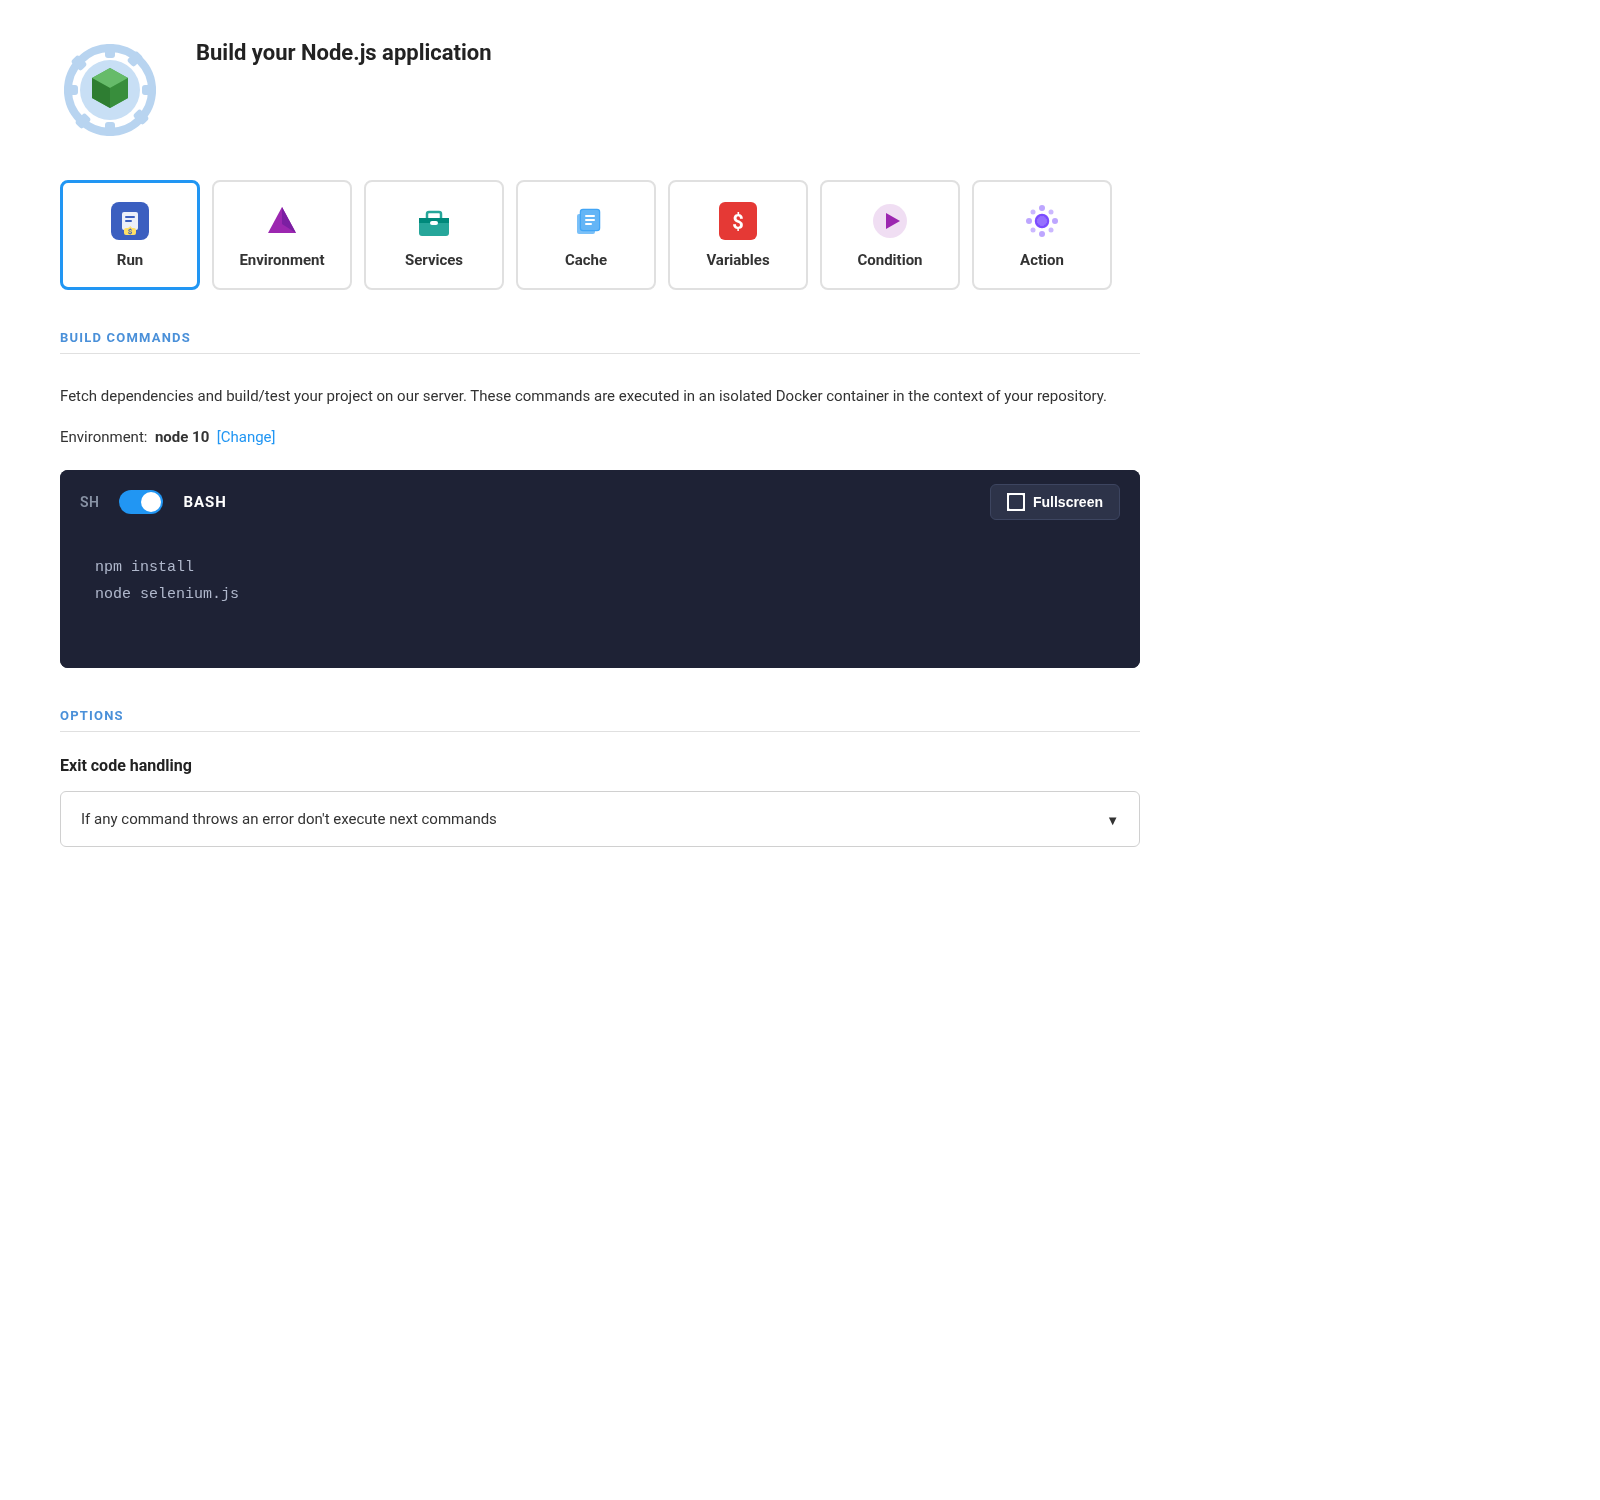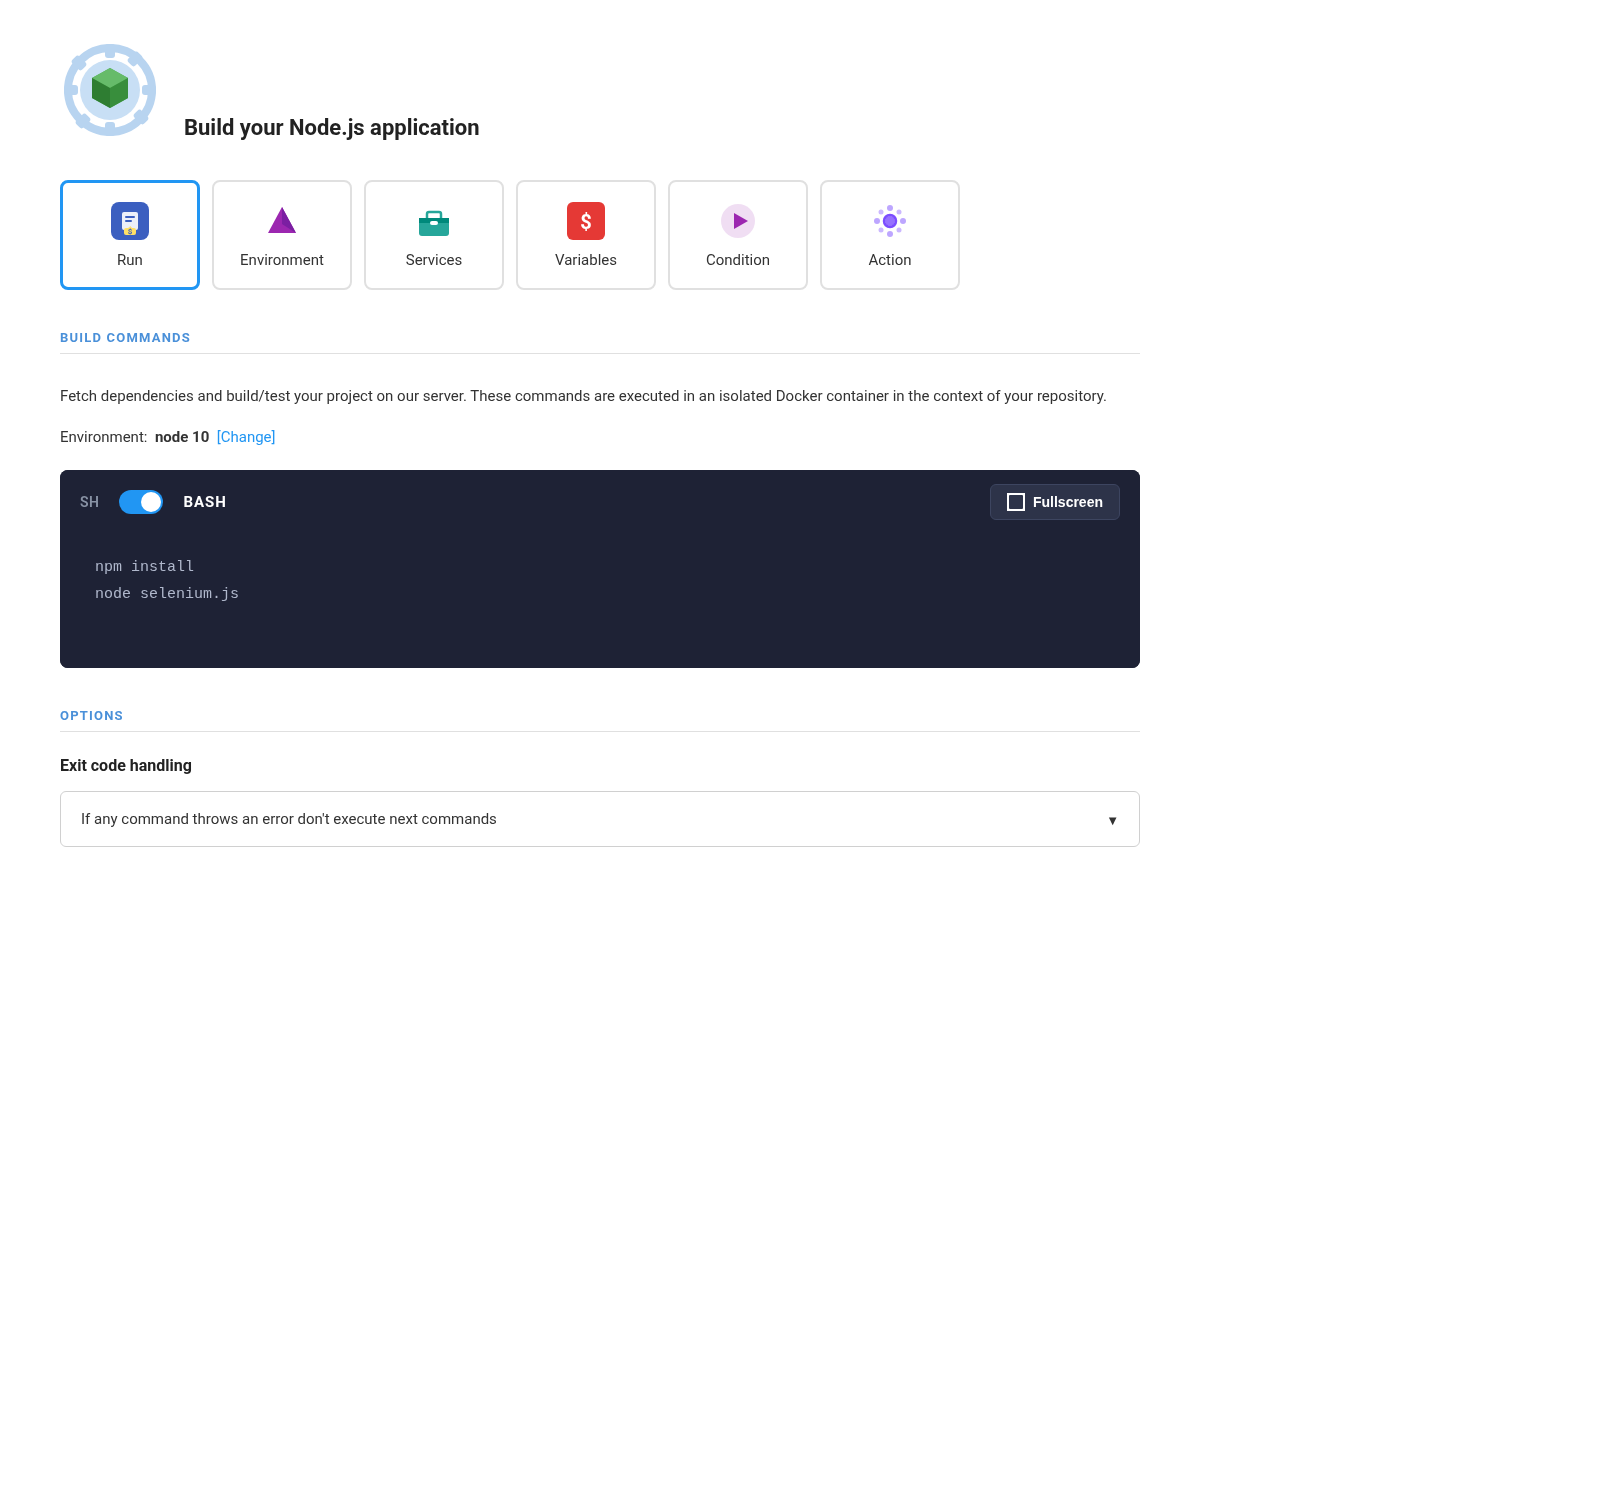--- a/index.html
+++ b/index.html
@@ -7,22 +7,22 @@
       font-family: -apple-system, BlinkMacSystemFont, 'Segoe UI', Roboto, sans-serif;
       background: #fff;
       color: #222;
       padding: 40px 60px;
       max-width: 1200px;
     }
 
     
     .header {
       display: flex;
-      align-items: flex-end;
-      gap: 24px;
+      align-items: flex-start;
+      gap: 36px;
       margin-bottom: 40px;
     }
     .logo-gear {
       width: 100px;
       height: 100px;
       position: relative;
     }
     .header-title {
       font-size: 22px;
       font-weight: 700;
@@ -48,21 +48,21 @@
       background: #fff;
       gap: 10px;
       transition: border-color 0.2s;
     }
     .tab.active {
       border: 3px solid #2196f3;
       border-radius: 8px;
     }
     .tab-label {
       font-size: 15px;
-      font-weight: 400;
+      font-weight: 700;
       color: #333;
     }
     .tab-icon {
       width: 40px;
       height: 40px;
       display: flex;
       align-items: center;
       justify-content: center;
       font-size: 28px;
     }
@@ -271,20 +271,34 @@
 
         <rect x="4" y="16" width="30" height="18" rx="3" fill="#26a69a"></rect>
         <rect x="12" y="10" width="14" height="8" rx="2" fill="none" stroke="#26a69a" stroke-width="2.5"></rect>
         <rect x="4" y="16" width="30" height="5" rx="0" fill="#00897b"></rect>
         <rect x="15" y="19" width="8" height="4" rx="2" fill="#fff"></rect>
       </svg>
     </div>
     <span class="tab-label">Services</span>
   </div>
 
+  <div class="tab">
+    <div class="tab-icon">
+      <svg width="38" height="38" viewBox="0 0 38 38">
+
+        <rect x="10" y="12" width="18" height="20" rx="2" fill="#42a5f5" opacity="0.7"></rect>
+        <rect x="14" y="8" width="18" height="20" rx="2" fill="none" stroke="#42a5f5" stroke-width="2.5"></rect>
+        <rect x="14" y="8" width="18" height="20" rx="2" fill="#64b5f6"></rect>
+        <line x1="19" y1="14" x2="27" y2="14" stroke="#fff" stroke-width="2" stroke-linecap="round"></line>
+        <line x1="19" y1="18" x2="27" y2="18" stroke="#fff" stroke-width="2" stroke-linecap="round"></line>
+        <line x1="19" y1="22" x2="24" y2="22" stroke="#fff" stroke-width="2" stroke-linecap="round"></line>
+      </svg>
+    </div>
+    <span class="tab-label">Cache</span>
+  </div>
 
   <div class="tab">
     <div class="tab-icon">
       <svg width="38" height="38" viewBox="0 0 38 38">
         <rect width="38" height="38" rx="6" fill="#e53935"></rect>
         <text x="19" y="27" text-anchor="middle" font-size="20" font-weight="bold" fill="#fff">$</text>
       </svg>
     </div>
     <span class="tab-label">Variables</span>
   </div>

